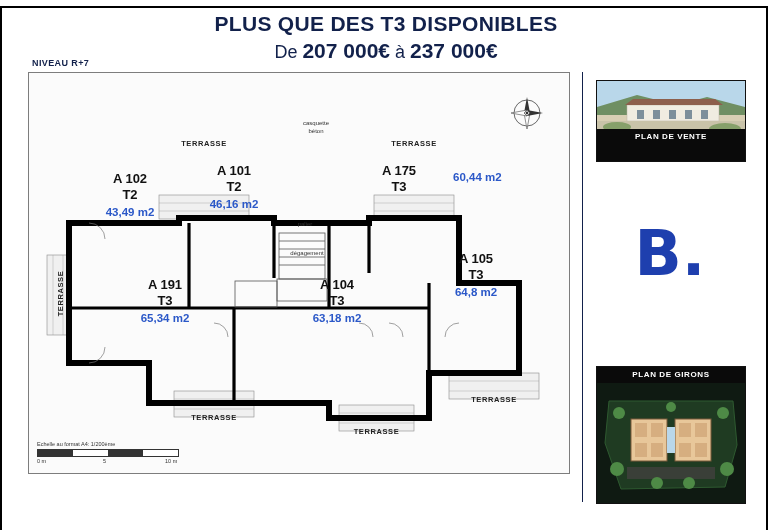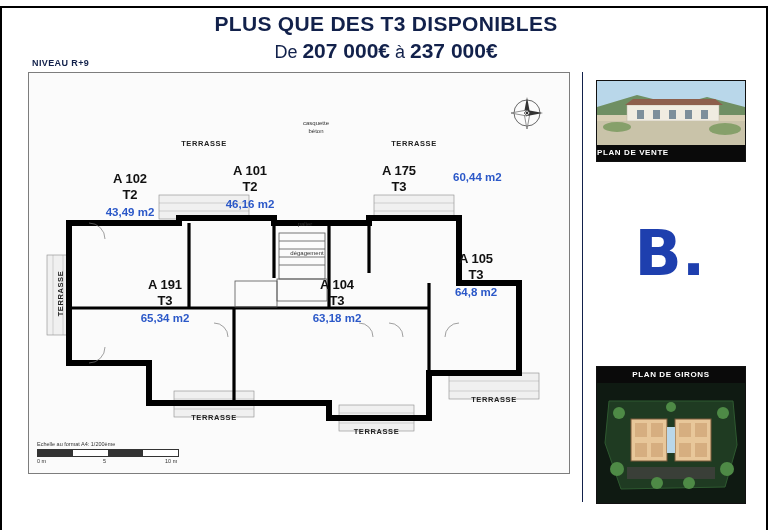--- a/index.html
+++ b/index.html
@@ -173,22 +173,23 @@
   .photo-img {
     position: absolute;
     left: 0; top: 0;
     width: 148px; height: 64px;
     overflow: hidden;
     background: linear-gradient(#cfe4f2 0 42%, #e6dcc8 42% 100%);
   }
   .photo-caption {
     position: absolute;
     left: 0; bottom: 0;
-    width: 148px; height: 16px;
+    width: 148px; height: 32px;
     line-height: 16px;
+    text-align: center;
     color: #fff;
     font-size: 8px;
     letter-spacing: 0.6px;
     font-weight: bold;
     background: #0a0a0a;
   }
 
   .logo-b {
     position: absolute;
     left: 594px; top: 215px;
@@ -258,21 +259,21 @@
 
 <div id="page">
 
   <div class="header">
     <div class="line1">PLUS QUE DES T3  DISPONIBLES</div>
     <div class="line2">
       <span>De </span><span class="big">207 000€</span><span> à </span><span class="big">237 000€</span>
     </div>
   </div>
 
-  <div class="niveau">NIVEAU R+9</div>
+  <div class="niveau">NIVEAU R+7</div>
 
   <div class="plan-frame">
 
     <svg class="compass" viewBox="0 0 40 40">
       <circle cx="20" cy="20" r="13" fill="none" stroke="#444" stroke-width="0.8"></circle>
       <polygon points="20,4 23,20 20,17 17,20" fill="#333"></polygon>
       <polygon points="20,36 23,20 20,23 17,20" fill="#fff" stroke="#444" stroke-width="0.6"></polygon>
       <polygon points="4,20 20,17 17,20 20,23" fill="#fff" stroke="#444" stroke-width="0.6"></polygon>
       <polygon points="36,20 20,17 23,20 20,23" fill="#333"></polygon>
       <circle cx="20" cy="20" r="1.4" fill="#333"></circle>
@@ -350,21 +351,21 @@
     <div class="terrasse-label" style="left:145px; top:340px; width:80px;">TERRASSE</div>
     <div class="terrasse-label" style="left:310px; top:354px; width:75px;">TERRASSE</div>
     <div class="terrasse-label" style="left:420px; top:322px; width:90px;">TERRASSE</div>
 
     <div class="room" style="left:56px; top:98px; width:90px;">
       <div class="name">A 102</div>
       <div class="type">T2</div>
       <div class="area">43,49 m2</div>
     </div>
 
-    <div class="room" style="left:176px; top:90px; width:90px;">
+    <div class="room" style="left:160px; top:90px; width:90px;">
       <div class="name">A 101</div>
       <div class="type">T2</div>
       <div class="area">46,16 m2</div>
     </div>
 
     <div class="room" style="left:330px; top:90px; width:80px;">
       <div class="name">A 175</div>
       <div class="type">T3</div>
     </div>
     <div class="area-only" style="left:424px; top:98px;">60,44 m2</div>

